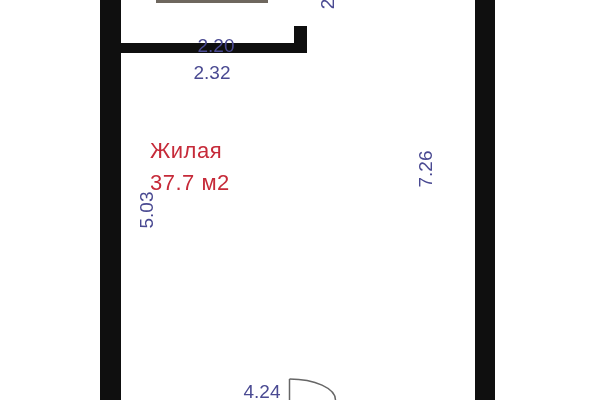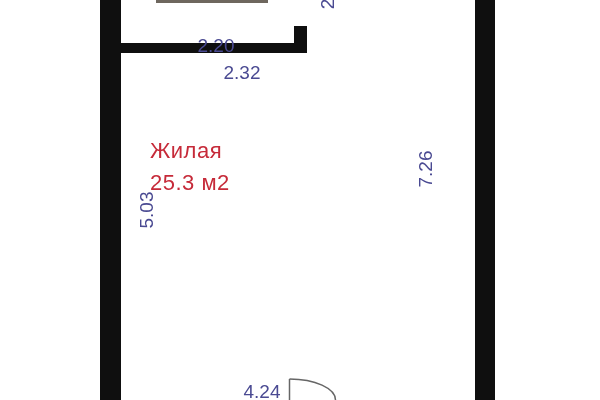--- a/index.html
+++ b/index.html
@@ -65,29 +65,29 @@
 
 <div id="canvas">
 
   <div class="wall" style="left:100px; top:0; width:21px; height:400px;"></div>
   <div class="wall" style="left:475px; top:0; width:20px; height:400px;"></div>
   <div class="wall" style="left:121px; top:43px; width:186px; height:10px;"></div>
   <div class="wall" style="left:294px; top:26px; width:13px; height:27px;"></div>
   <div class="wall-faint" style="left:156px; top:0; width:112px; height:3px;"></div>
 
   <div class="dim" style="left:176px; top:11px; width:80px; height:20px;margin-top:25px;">2.20</div>
-  <div class="dim" style="left:202px; top:63px; width:80px; height:20px;">2.32</div>
+  <div class="dim" style="left:172px; top:63px; width:80px; height:20px;">2.32</div>
   <div class="dim rot" style="left:117px; top:200px; width:60px; height:20px;">5.03</div>
   <div class="dim rot" style="left:396px; top:159px; width:60px; height:20px;">7.26</div>
   <div class="dim" style="left:222px; top:382px; width:80px; height:20px;">4.24</div>
   <div class="dim rot" style="left:308px; top:-6px; width:40px; height:20px;">2</div>
 
   <div class="room-label">
     <div>Жилая</div>
-    <div>25.3 м2</div>
+    <div>37.7 м2</div>
   </div>
 
   <svg class="door-svg" width="52" height="21" viewBox="0 0 52 21">
     <line x1="2.5" y1="0" x2="2.5" y2="21"></line>
     <path d="M 2.5 0 A 46 21 0 0 1 48.5 21"></path>
   </svg>
 
 </div>
 
 </body></html>

